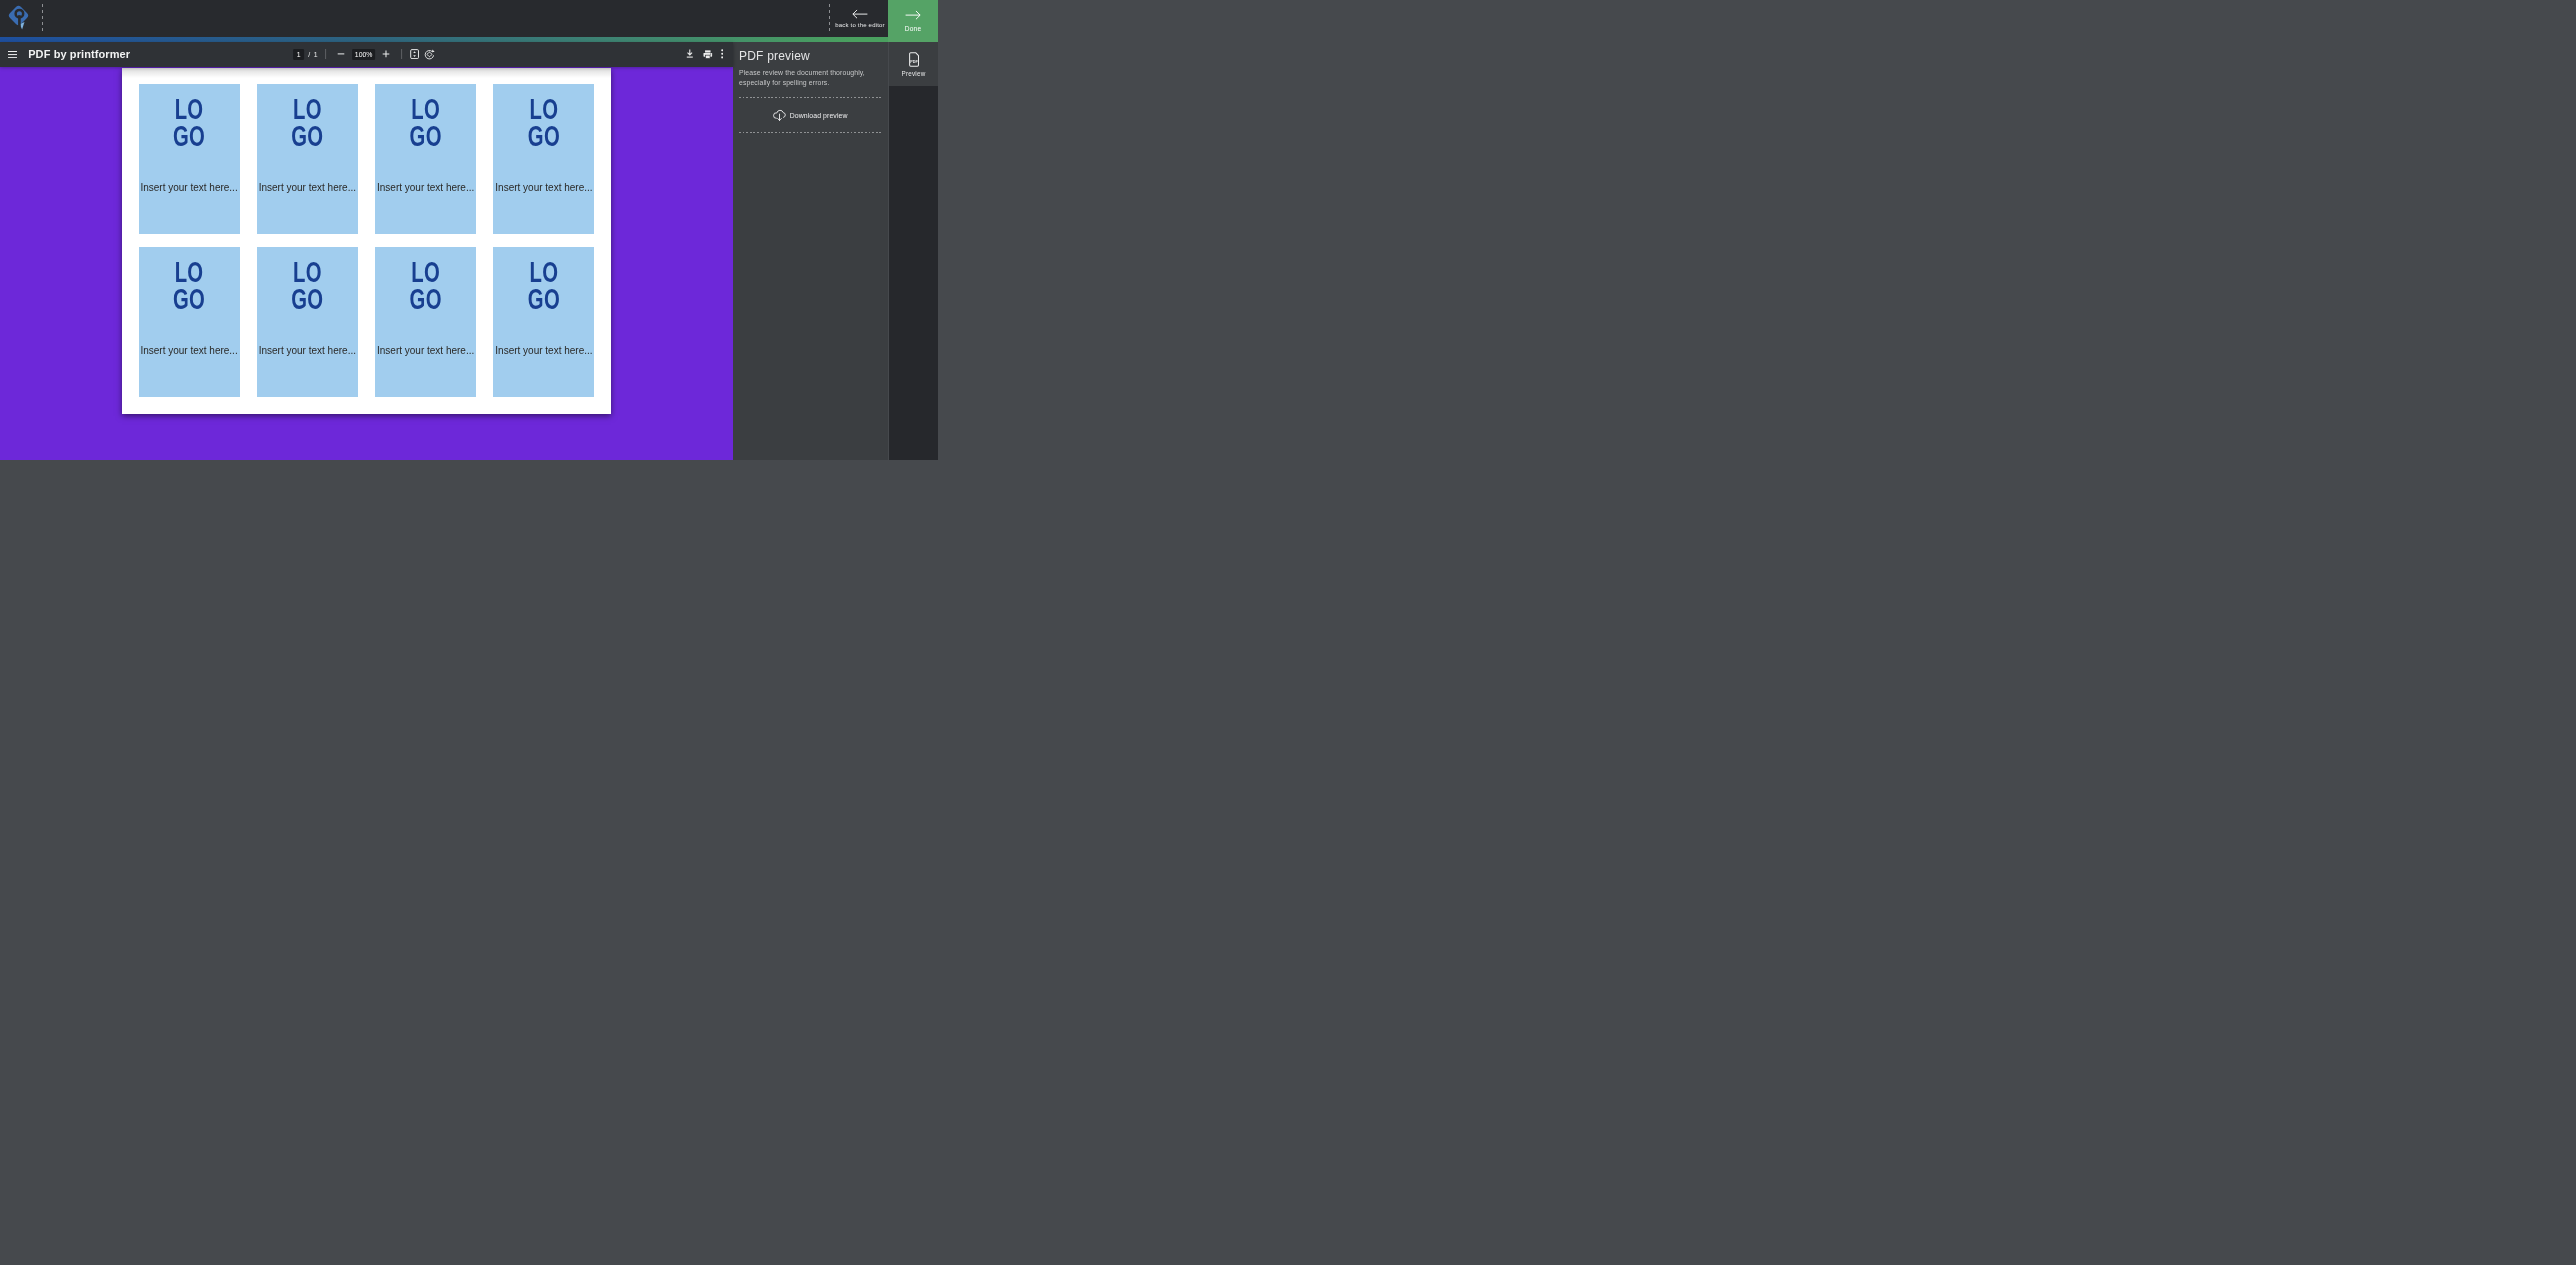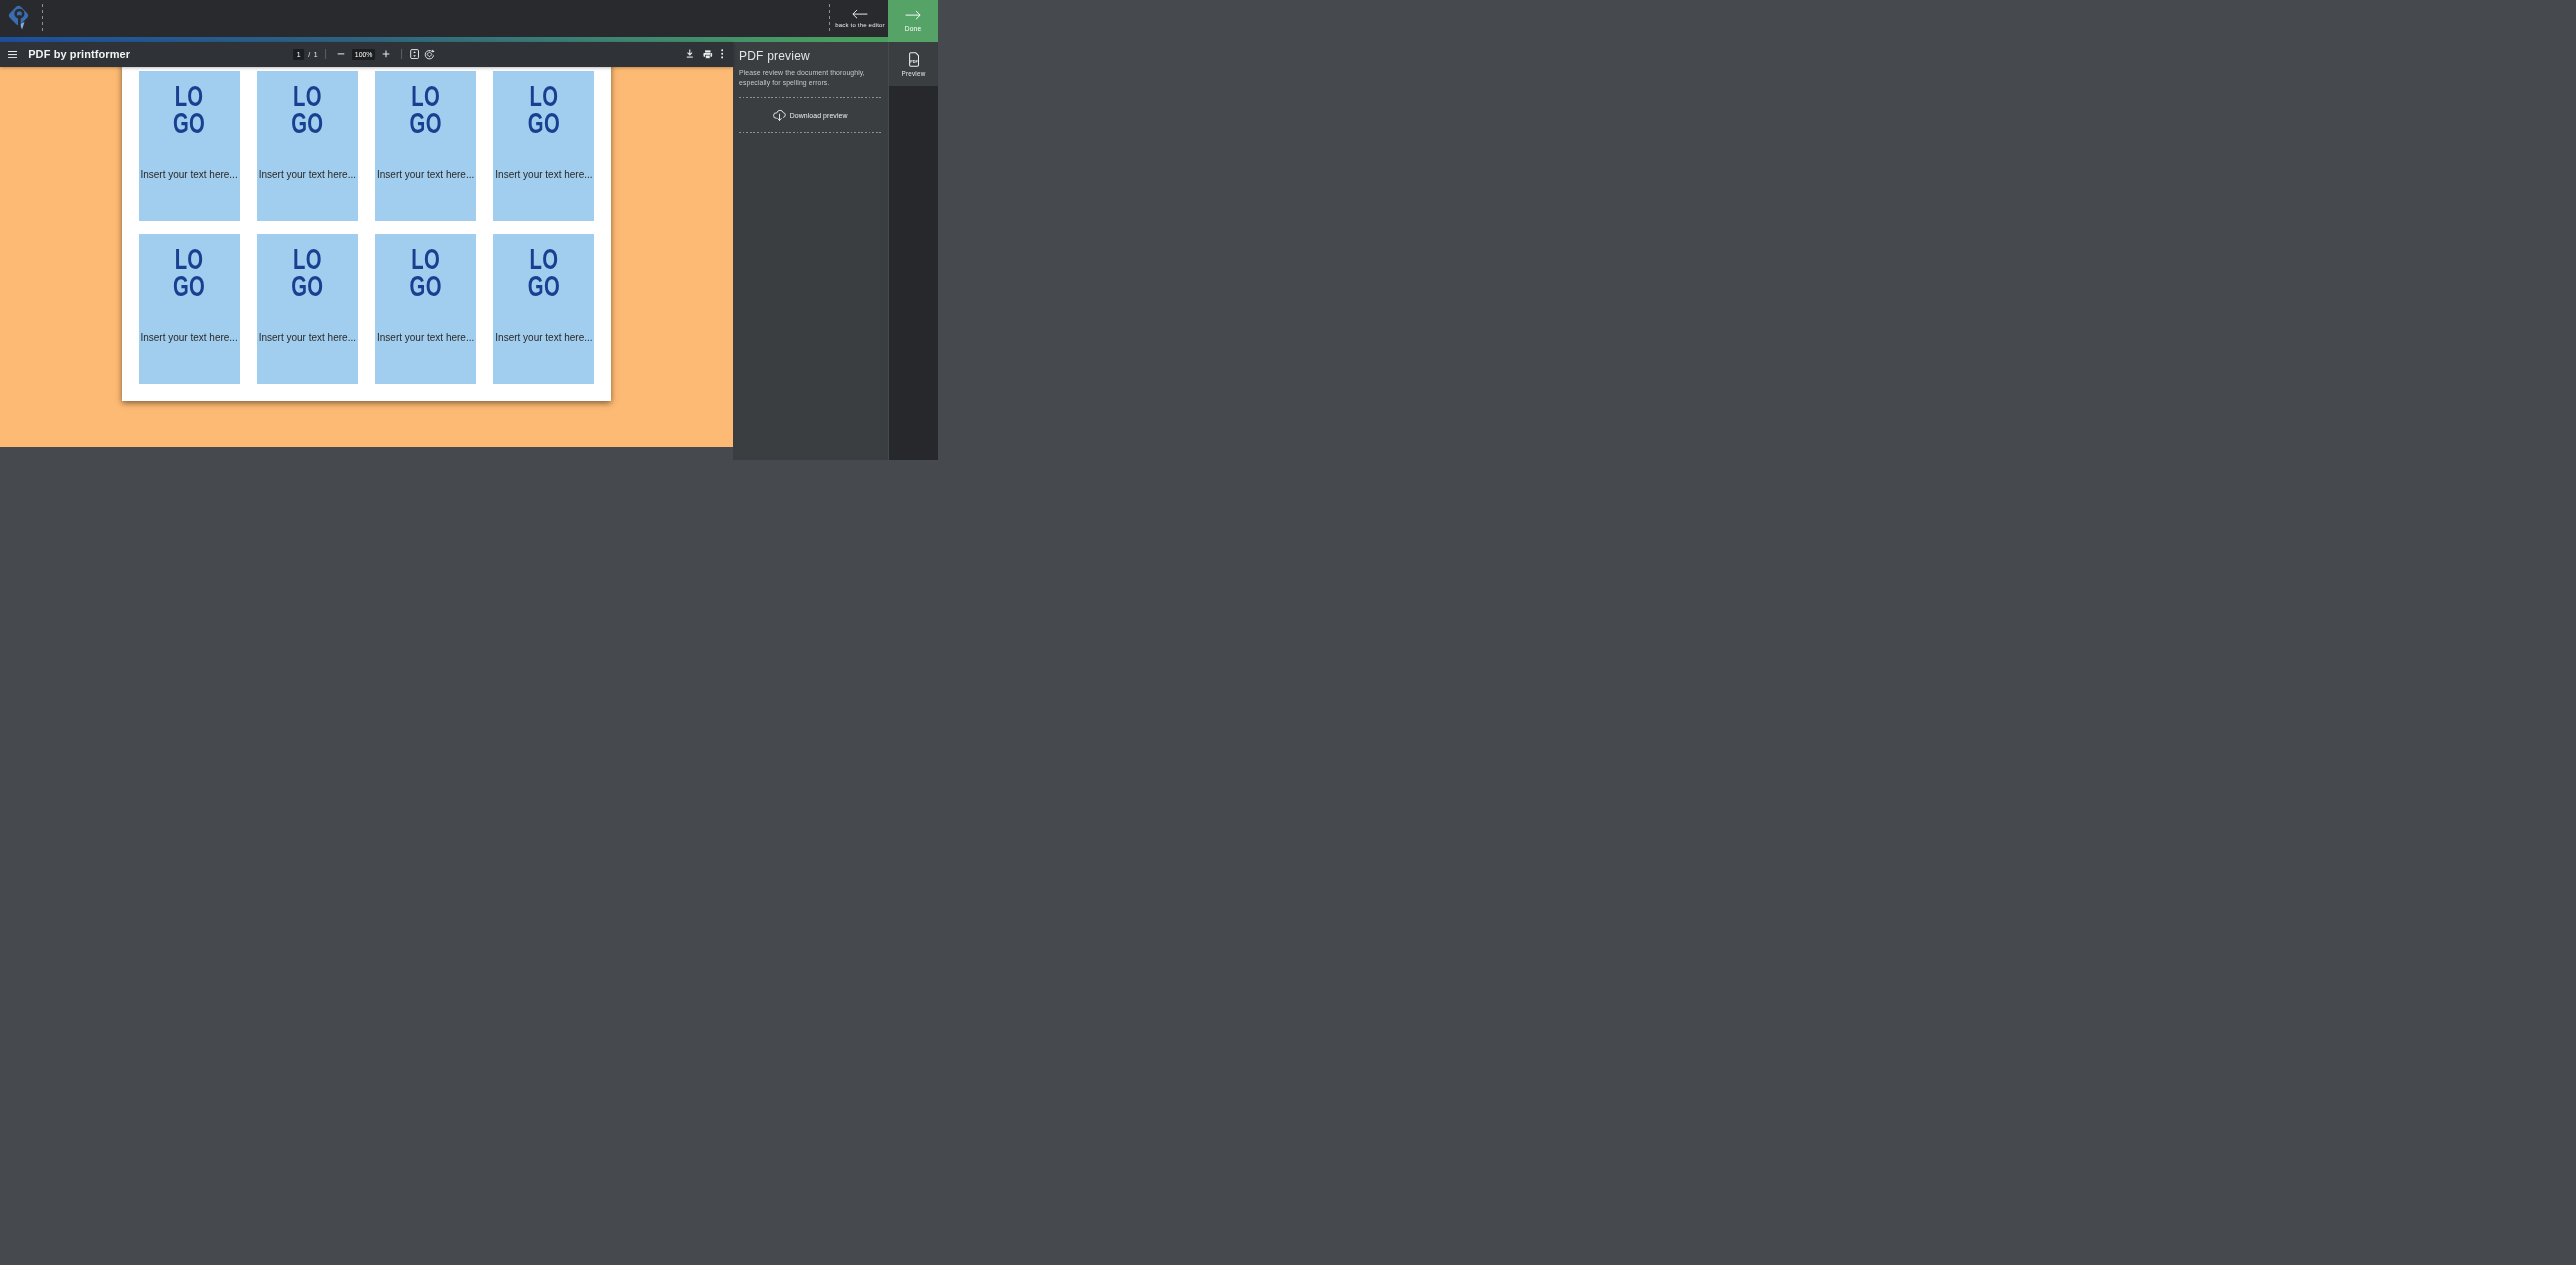--- a/index.html
+++ b/index.html
@@ -31,21 +31,21 @@
   .tb-title{font-size:11px;font-weight:bold;letter-spacing:0.1px;color:#f1f2f2;white-space:nowrap;}
   .tb-center{position:absolute;left:50%;top:0;height:24.5px;transform:translateX(-50%);
     display:flex;align-items:center;font-size:6.9px;}
   .tb-right{position:absolute;right:9.6px;top:0;height:24.5px;display:flex;align-items:center;gap:8.4px;}
   .nbox{background:#1b1d20;border-radius:1.2px;min-width:7.2px;height:11.4px;display:flex;
     align-items:center;justify-content:center;padding:0 2.4px;color:#fff;}
   .tb-sep{width:0.6px;height:10.2px;background:#5e6063;margin:0 7.8px;}
   .tbicon{display:flex;align-items:center;justify-content:center;cursor:pointer;}
   .mx6{margin:0 3.6px;} .mx9{margin:0 5.4px;}
   
-  .content{position:absolute;left:0;top:54px;width:733px;height:393px;background:#fdba74;}
+  .content{position:absolute;left:0;top:67px;width:733px;height:393px;background:#6d28d9;}
   .page{width:489px;height:346px;margin:1.2px auto 0;background:#fff;box-sizing:border-box;
     padding:16px;box-shadow:0 2.4px 6px rgba(0,0,0,.5);position:relative;
     display:grid;grid-template-columns:repeat(4,101px);grid-template-rows:150px 150px;
     column-gap:17.3px;row-gap:13px;justify-content:center;}
   .page::before{content:"";position:absolute;left:0;top:0;right:0;height:9.6px;
     background:linear-gradient(180deg,rgba(0,0,0,.14),rgba(0,0,0,0));pointer-events:none;}
   .card{background:#a1cdee;position:relative;}
   .card-logo{position:absolute;top:11.4px;left:0;right:0;text-align:center;color:#183f90;
     font-weight:bold;font-size:20.3px;line-height:18.5px;letter-spacing:0.3px;
     transform:scaleY(1.42);transform-origin:center top;}

